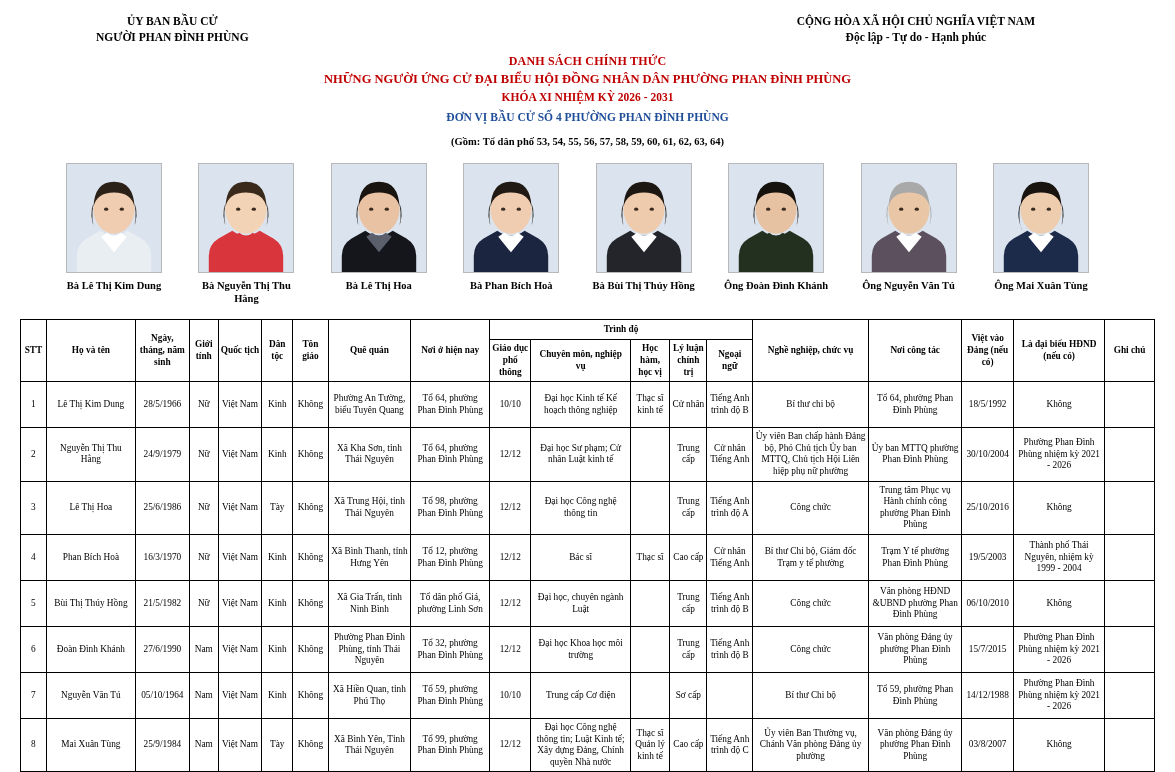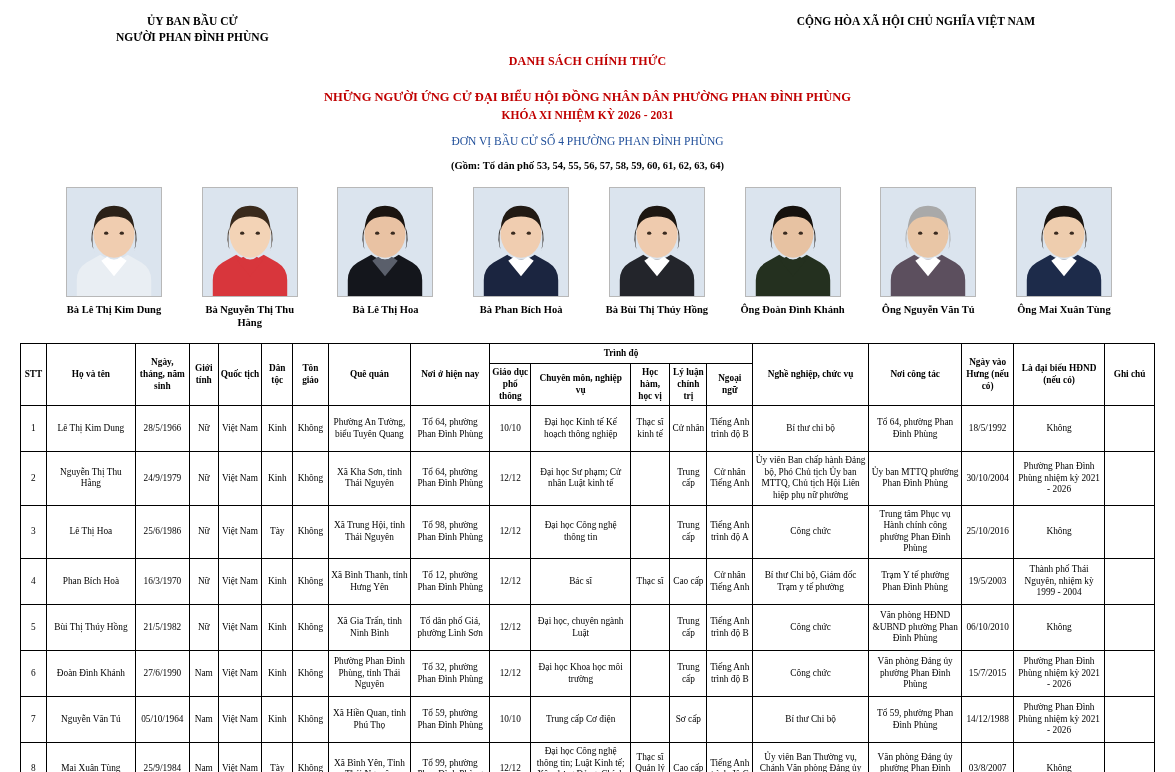--- a/index.html
+++ b/index.html
@@ -22,64 +22,63 @@
     display: flex;
     justify-content: space-between;
     padding: 14px 28px 0 28px;
   }
   .hdr-left, .hdr-right {
     text-align: center;
     font-size: 11.5px;
     font-weight: bold;
     line-height: 1.35;
   }
-  .hdr-left { margin-left: 88px; }
+  .hdr-left { margin-left: 68px; }
   .hdr-right { margin-right: 112px; }
   .hdr-right .sub { font-weight: bold; }
 
   .title-block {
     text-align: center;
     margin-top: 8px;
     line-height: 1.45;
   }
   .title-block .t1 {
     color: #c00000;
     font-weight: bold;
     font-size: 12px;
     letter-spacing: .2px;
   }
   .title-block .t2 {
     color: #c00000;
     font-weight: bold;
     font-size: 12.5px;
-    margin-top: 18px;
   }
   .title-block .t3 {
     color: #c00000;
     font-weight: bold;
     font-size: 11.5px;
   }
   .title-block .t4 {
     color: #1f4e99;
-    font-weight: normal;
+    font-weight: bold;
     font-size: 11.5px;
-    margin-top: 10px;
+    margin-top: 4px;
   }
   .title-block .t5 {
     color: #000;
     font-weight: bold;
     font-size: 10.5px;
     margin-top: 8px;
   }
 
   
   .photo-row {
     display: flex;
     justify-content: space-between;
-    padding: 14px 55px 0 58px;
+    padding: 14px 78px 0 58px;
   }
   .photo-cell {
     width: 112px;
     text-align: center;
   }
   .photo-frame {
     width: 96px;
     height: 110px;
     margin: 0 auto;
     border: 1px solid #b8b8b8;
@@ -133,20 +132,21 @@
 
 <div class="page">
 
   <div class="header">
     <div class="hdr-left">
       <div>ỦY BAN BẦU CỬ</div>
       <div>NGƯỜI PHAN ĐÌNH PHÙNG</div>
     </div>
     <div class="hdr-right">
       <div>CỘNG HÒA XÃ HỘI CHỦ NGHĨA VIỆT NAM</div>
+      <div class="sub">Độc lập - Tự do - Hạnh phúc</div>
     </div>
   </div>
 
   <div class="title-block">
     <div class="t1">DANH SÁCH CHÍNH THỨC</div>
     <div class="t2">NHỮNG NGƯỜI ỨNG CỬ ĐẠI BIỂU HỘI ĐỒNG NHÂN DÂN PHƯỜNG PHAN ĐÌNH PHÙNG</div>
     <div class="t3">KHÓA XI NHIỆM KỲ 2026 - 2031</div>
     <div class="t4">ĐƠN VỊ BẦU CỬ SỐ 4 PHƯỜNG PHAN ĐÌNH PHÙNG</div>
     <div class="t5">(Gồm: Tổ dân phố 53, 54, 55, 56, 57, 58, 59, 60, 61, 62, 63, 64)</div>
   </div>
@@ -320,21 +320,21 @@
           <th rowspan="2">Ngày, tháng, năm sinh</th>
           <th rowspan="2">Giới tính</th>
           <th rowspan="2">Quốc tịch</th>
           <th rowspan="2">Dân tộc</th>
           <th rowspan="2">Tôn giáo</th>
           <th rowspan="2">Quê quán</th>
           <th rowspan="2">Nơi ở hiện nay</th>
           <th colspan="5">Trình độ</th>
           <th rowspan="2">Nghề nghiệp, chức vụ</th>
           <th rowspan="2">Nơi công tác</th>
-          <th rowspan="2">Ngày vào Hưng (nếu có)</th>
+          <th rowspan="2">Việt vào Đảng (nếu có)</th>
           <th rowspan="2">Là đại biểu HĐND (nếu có)</th>
           <th rowspan="2">Ghi chú</th>
         </tr>
         <tr>
           <th>Giáo dục phổ thông</th>
           <th>Chuyên môn, nghiệp vụ</th>
           <th>Học hàm, học vị</th>
           <th>Lý luận chính trị</th>
           <th>Ngoại ngữ</th>
         </tr>

